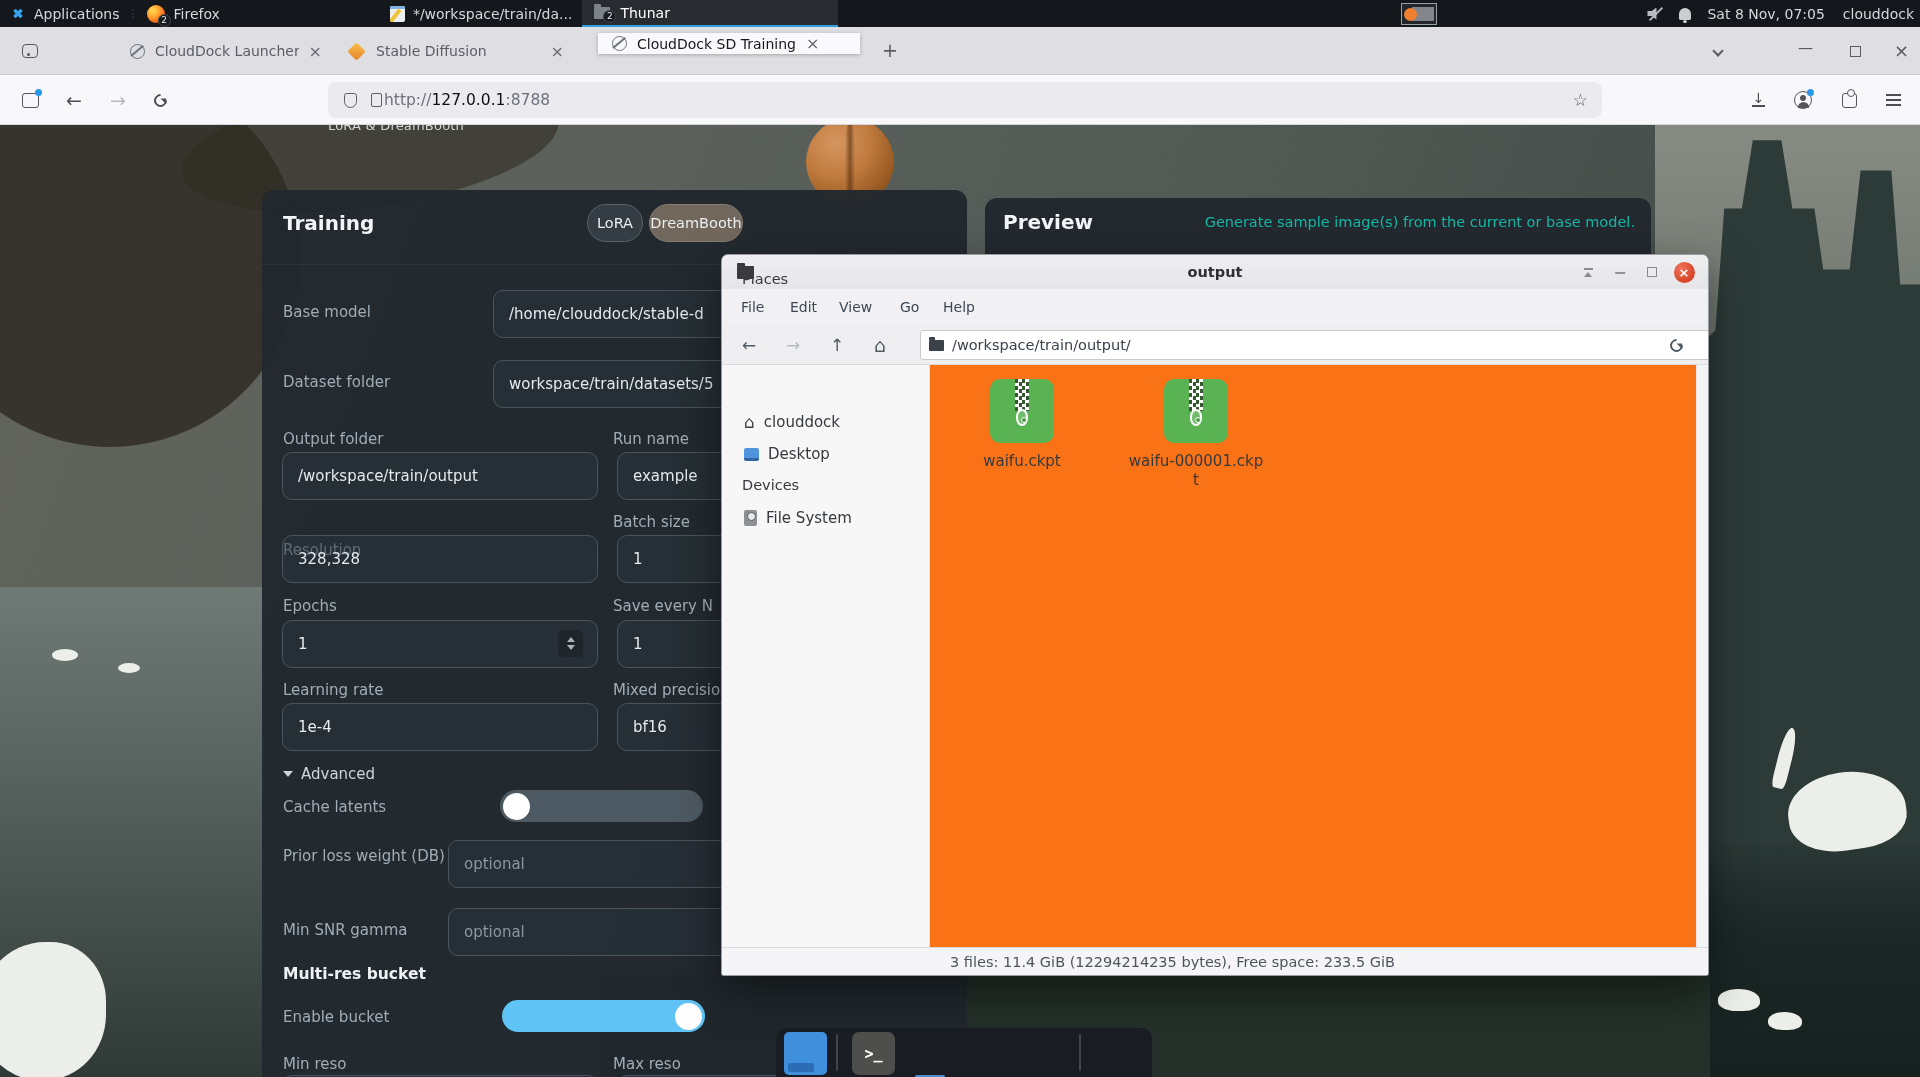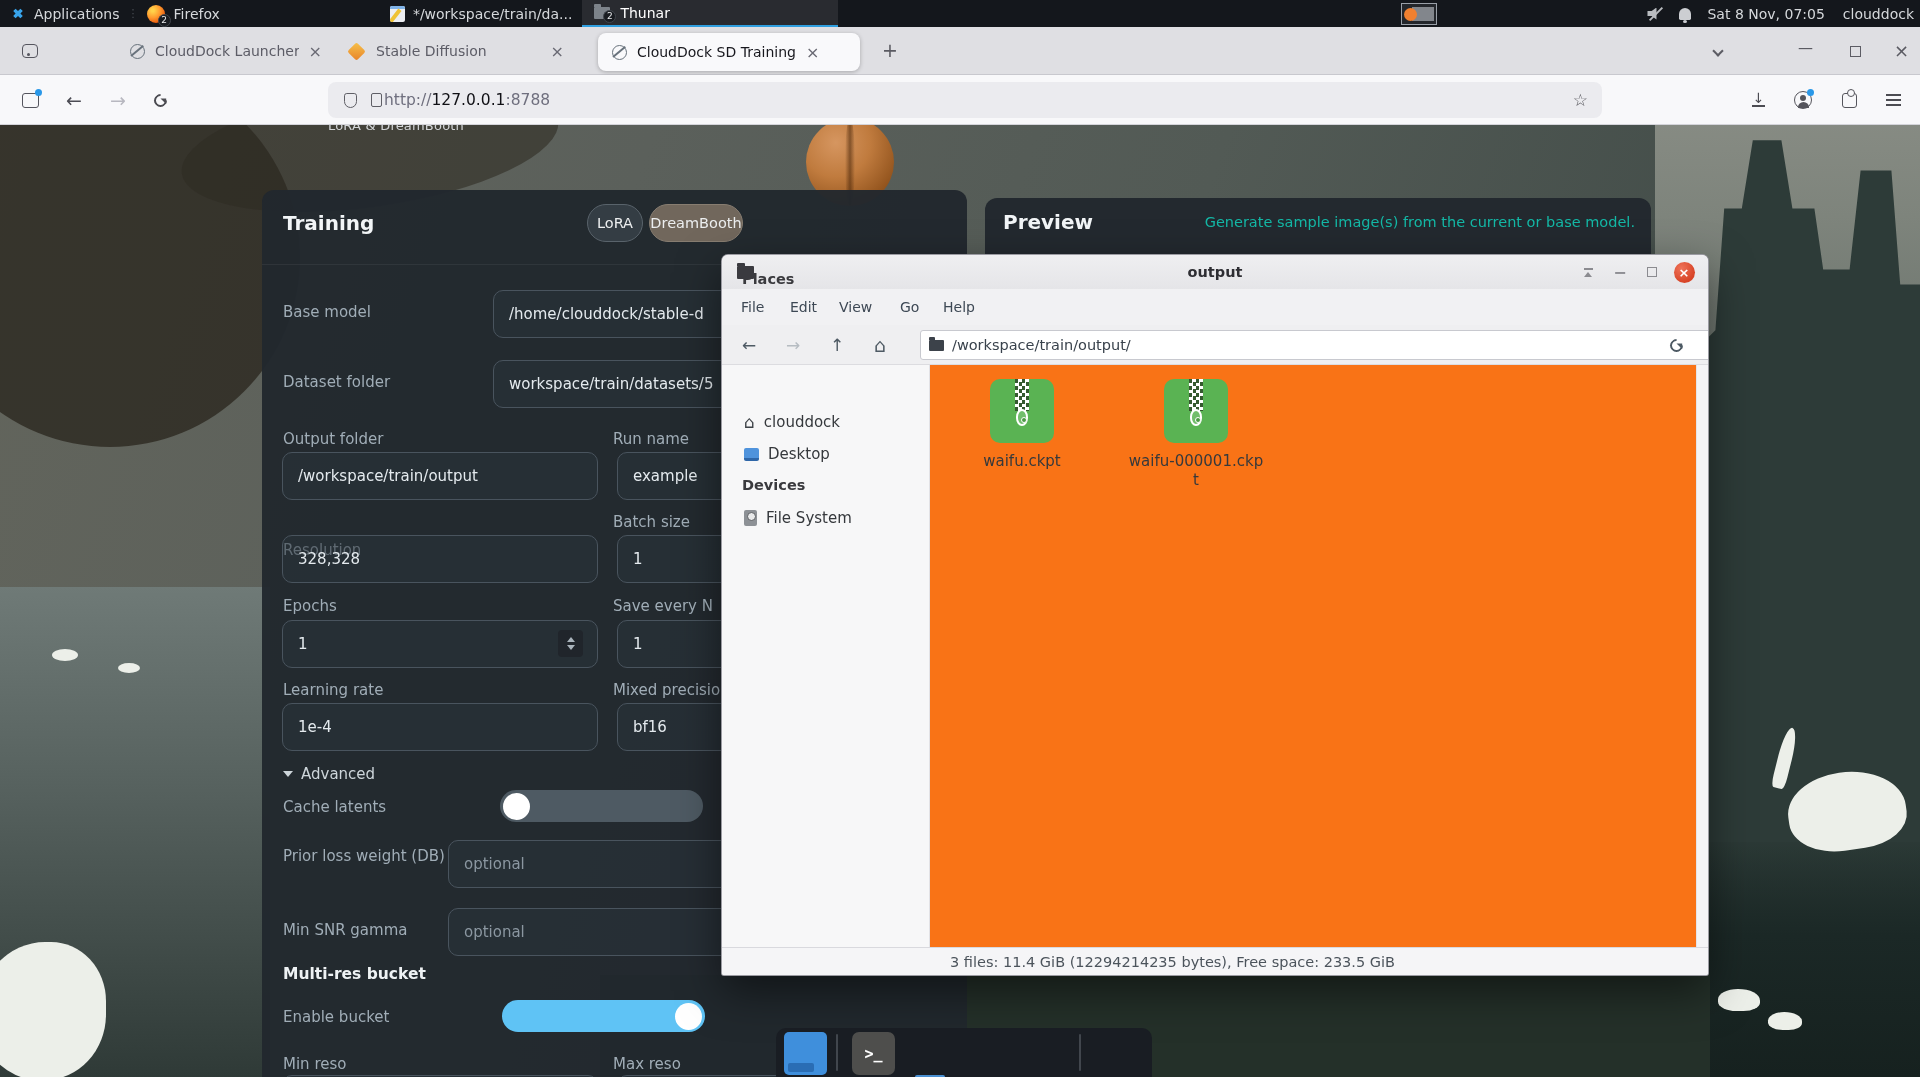--- a/index.html
+++ b/index.html
@@ -71,21 +71,21 @@
   .spk{position:relative;width:18px;height:16px;}
   .spk::before{content:'';position:absolute;left:0;top:2px;width:12px;height:12px;background:#b9bcc0;
      clip-path:polygon(0 30%,35% 30%,75% 0,75% 100%,35% 70%,0 70%);}
   .spk::after{content:'';position:absolute;left:0;top:7px;width:18px;height:2px;background:#b9bcc0;transform:rotate(-45deg);}
   .bell{width:12px;height:12px;background:#ccced2;border-radius:50% 50% 12% 12%;position:relative;}
   .bell::after{content:'';position:absolute;left:4px;bottom:-3px;width:4px;height:3px;border-radius:50%;background:#ccced2;}
 
   
   .tabbar{position:absolute;left:0;top:27px;width:1920px;height:48px;background:#dfdfe3;border-bottom:1px solid #c8c8ce;z-index:40;}
   .tab-inactive{position:absolute;top:0;height:48px;display:flex;align-items:center;color:#5c5c66;font-size:14px;}
-  .tab-active{position:absolute;top:6px;height:38px;background:#f9f9fb;border-radius:8px;display:flex;align-items:center;
+  .tab-active{position:absolute;top:6px;height:21px;background:#f9f9fb;border-radius:0;display:flex;align-items:center;
       box-shadow:0 1px 4px rgba(0,0,0,.25);color:#17171d;font-size:14px;}
   .fav-cd{width:15px;height:15px;border:1.5px solid #68727c;border-radius:50%;position:relative;flex:none;}
   .fav-cd::after{content:'';position:absolute;left:-2px;top:5px;width:16px;height:1.5px;background:#68727c;transform:rotate(-40deg);}
   .fav-sd{width:13px;height:13px;background:linear-gradient(135deg,#f6c14a,#e8832a);transform:rotate(45deg);border-radius:2px;flex:none;}
   .tab-close{color:#6a6a74;font-size:16px;margin-left:10px;}
   .ffview{width:16px;height:14px;border:1.6px solid #55555e;border-radius:4px;position:relative;}
   .ffview::after{content:'';position:absolute;left:4px;bottom:1px;width:3px;height:3px;border-radius:50%;background:#55555e;}
   .winbtn{color:#5a5a62;font-size:15px;}
   .chev{width:8px;height:8px;border-right:2px solid #5c5c64;border-bottom:2px solid #5c5c64;transform:rotate(45deg);}
   .navbar{position:absolute;left:0;top:75px;width:1920px;height:50px;background:#f8f8fa;border-bottom:1px solid #d4d4da;z-index:40;}
@@ -131,21 +131,21 @@
   .th-toolbar{position:absolute;left:0;top:70px;width:100%;height:40px;background:#efeff1;border-bottom:1px solid #dcdce0;}
   .th-nav{position:absolute;top:0;height:40px;display:flex;align-items:center;font-size:17px;color:#4e5a64;}
   .pathfield{position:absolute;left:198px;top:5px;width:1464px;height:30px;background:#fff;border:1px solid #c8c9cf;border-radius:3px;
       display:flex;align-items:center;padding:0 8px;}
   .mini-folder{width:15px;height:11px;background:#3c424a;border-radius:1px;position:relative;flex:none;}
   .mini-folder::before{content:'';position:absolute;left:0;top:-3px;width:6px;height:3px;background:#3c424a;border-radius:1px 1px 0 0;}
   .pathtext{font-size:14.5px;color:#39424c;margin-left:8px;white-space:nowrap;}
   .th-refresh{width:13px;height:13px;border:2px solid #4e5a64;border-radius:50%;border-top-color:transparent;position:relative;transform:rotate(45deg);}
   .th-refresh::after{content:'';position:absolute;top:-5px;right:-2px;border:4px solid transparent;border-bottom-color:#4e5a64;}
   .th-side{position:absolute;left:0;top:110px;width:208px;height:582px;background:#f7f7f8;border-right:1px solid #e2e2e6;}
-  .side-h{position:absolute;left:20px;font-size:14.5px;font-weight:bold;color:#3a3a3e;}
+  .side-h{position:absolute;left:20px;font-size:14.5px;font-weight:normal;color:#3a3a3e;}
   .side-item{position:absolute;left:22px;display:flex;align-items:center;gap:9px;font-size:15px;color:#35383c;}
   .homeic{font-size:17px;color:#3e4348;line-height:15px;}
   .deskic{width:15px;height:13px;background:#4f93dc;border-radius:2px;border-bottom:3px solid #2e66a8;}
   .driveic{width:13px;height:16px;background:#8d9196;border-radius:2px;position:relative;}
   .driveic::after{content:'';position:absolute;left:3px;top:2px;width:7px;height:7px;border-radius:50%;background:#e8e9ea;border:1px solid #5c5f63;}
   .th-content{position:absolute;left:208px;top:110px;width:766px;height:582px;background:#f97316;}
   .th-scroll{position:absolute;right:0;top:110px;width:12px;height:582px;background:#f4f4f6;border-left:1px solid #e4e4e8;}
   .fileitem{position:absolute;width:150px;display:flex;flex-direction:column;align-items:center;}
   .zipicon{width:64px;height:64px;background:#5ab353;border-radius:10px;position:relative;overflow:hidden;}
   .zipicon::before{content:'';position:absolute;left:25px;top:0;width:14px;height:32px;

